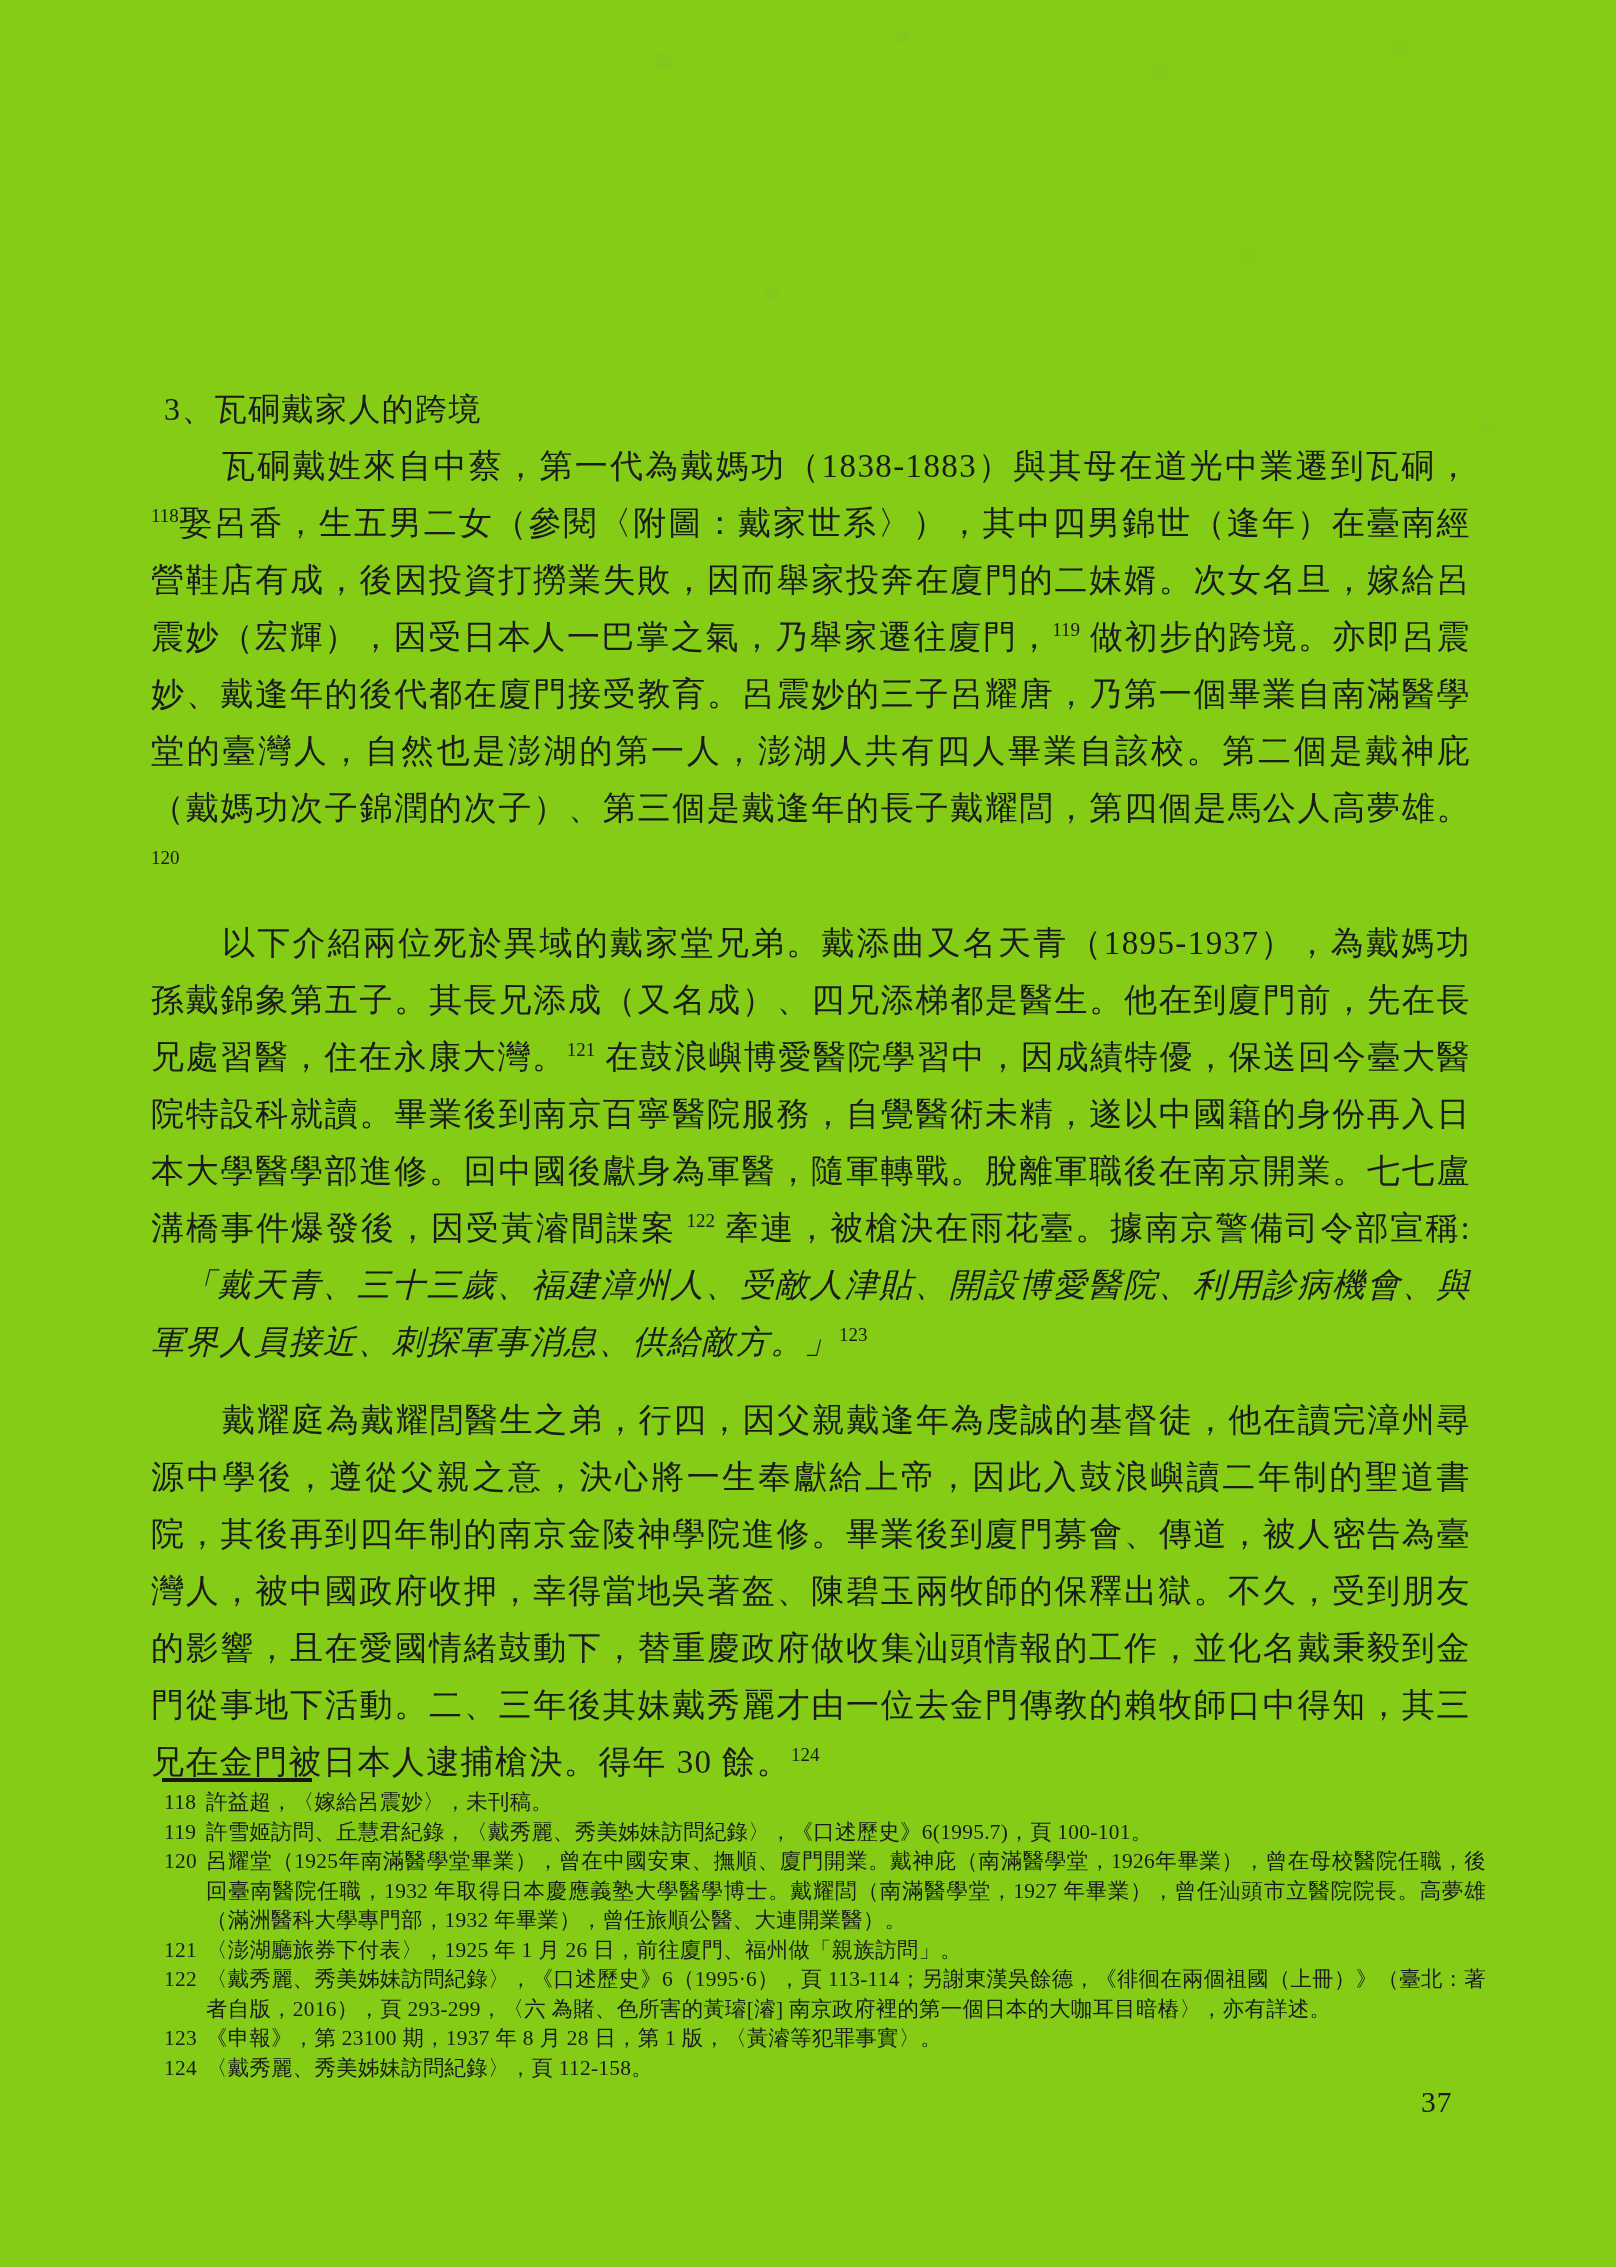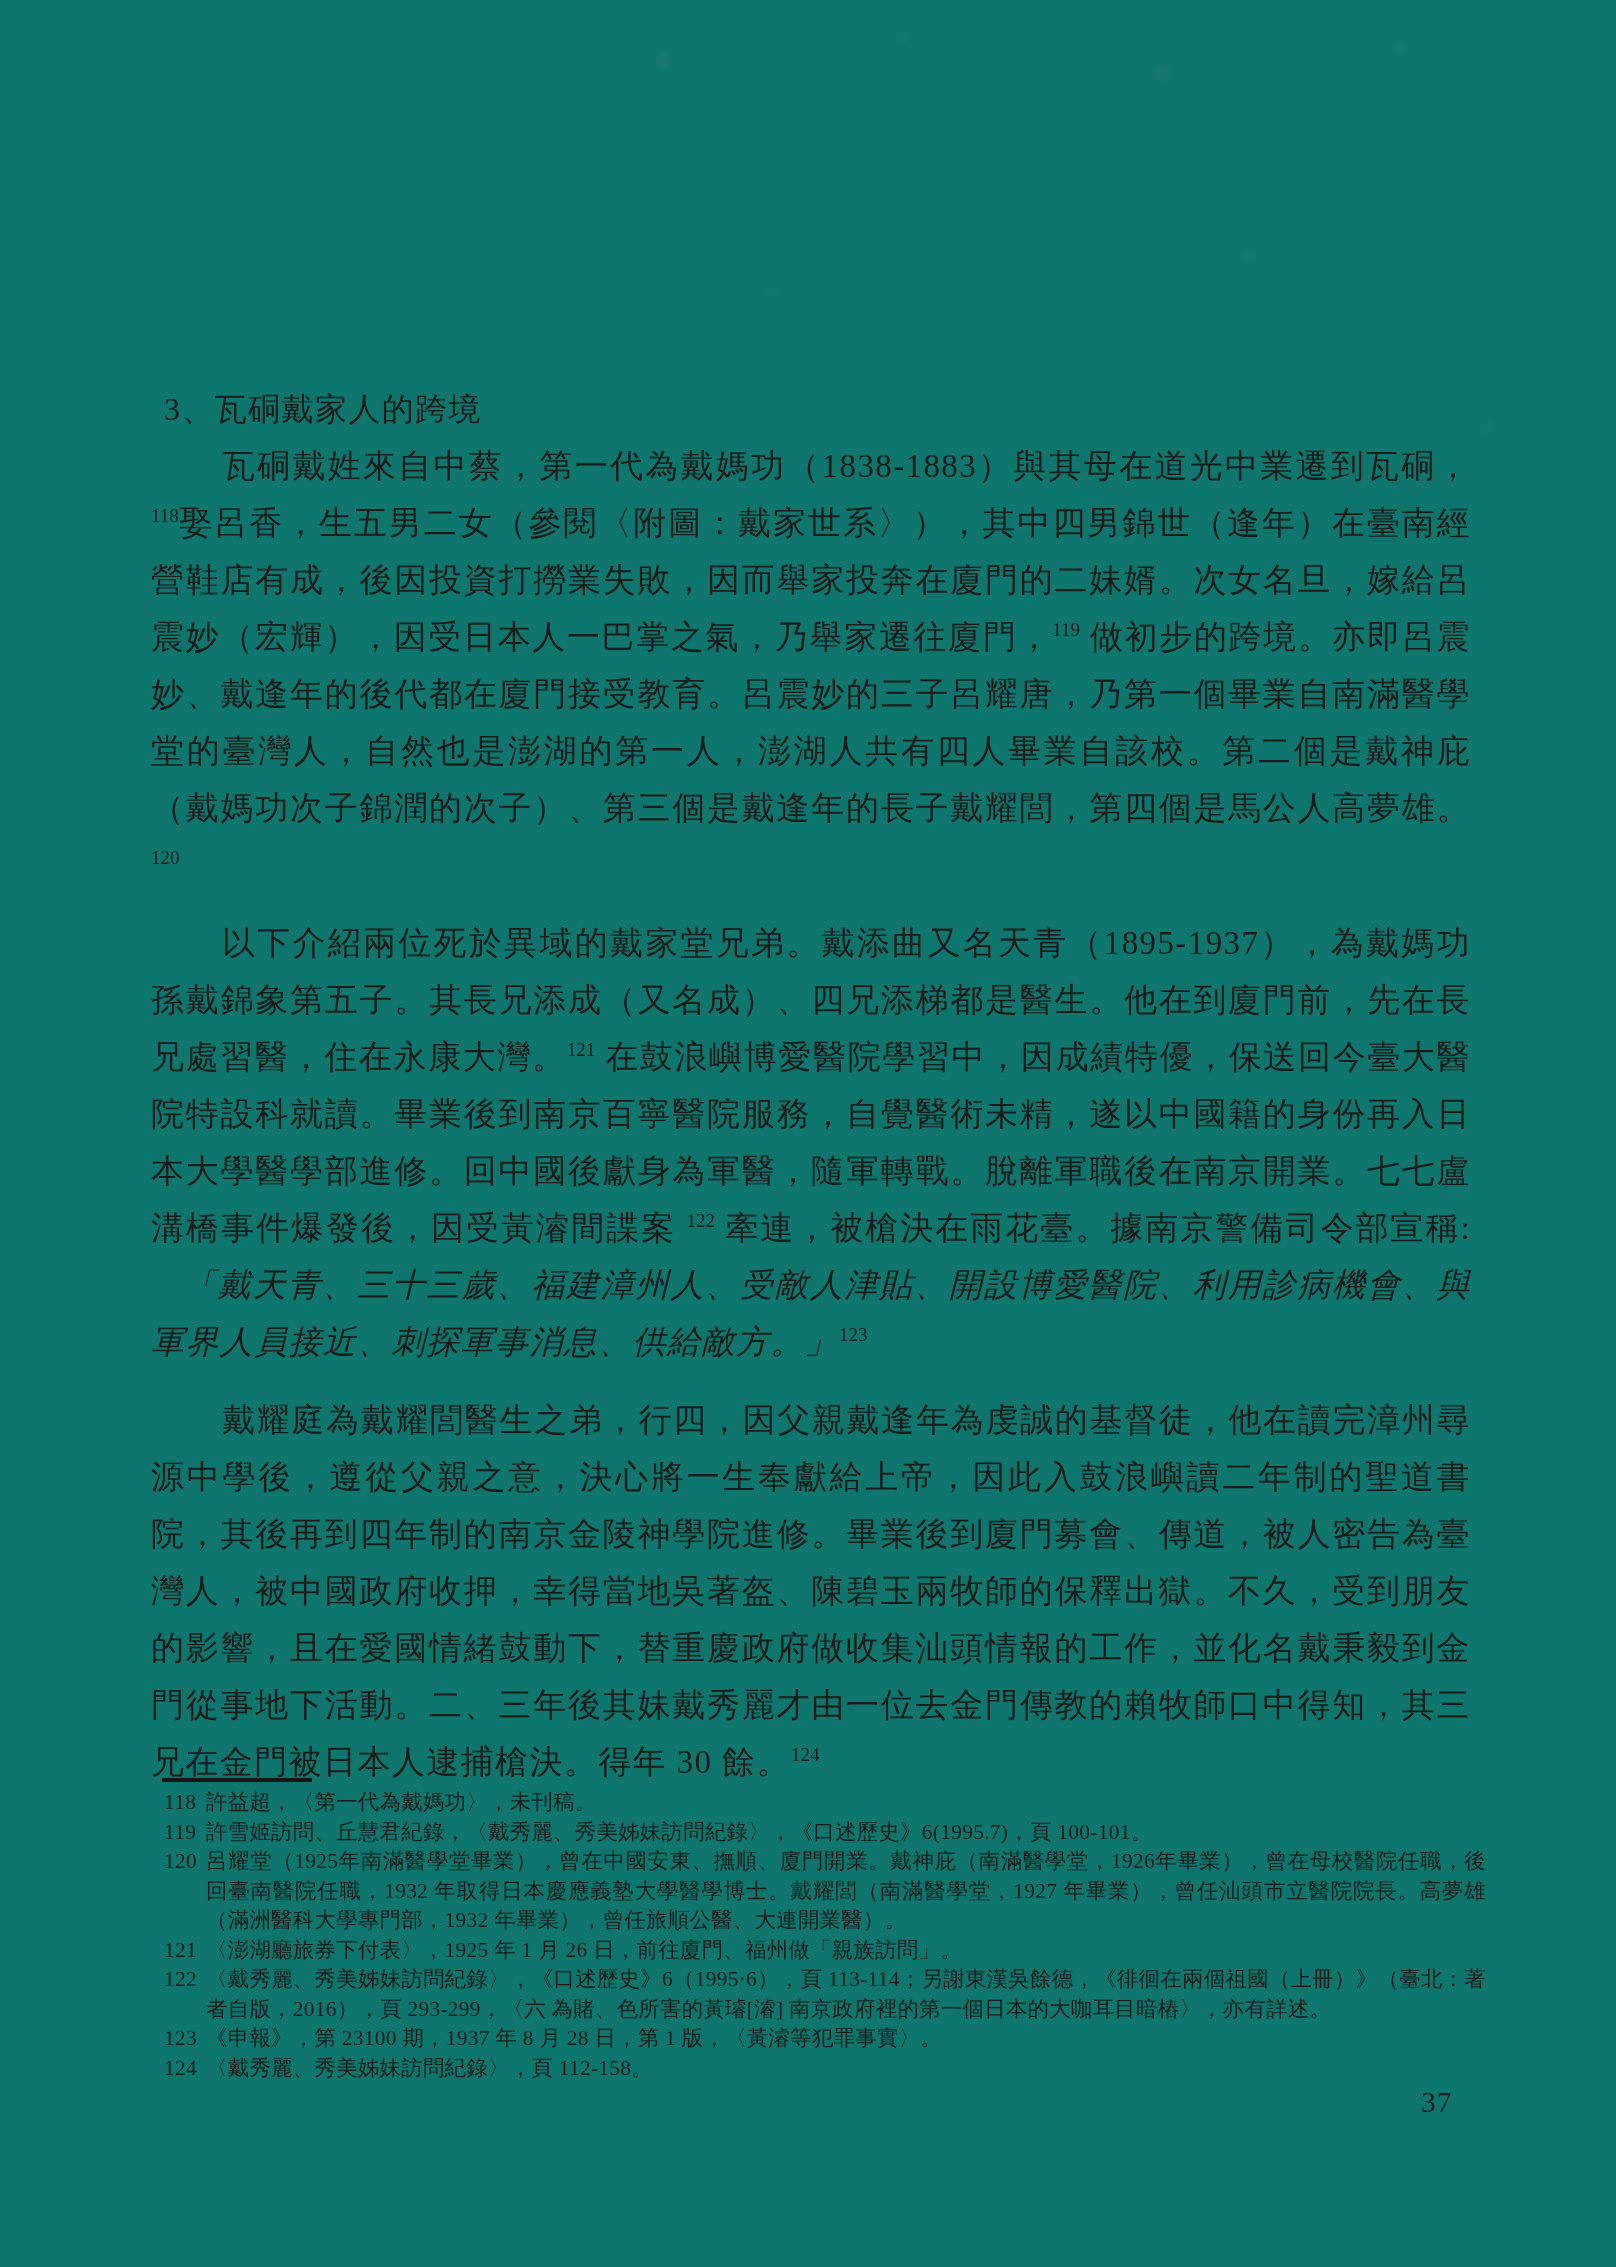--- a/index.html
+++ b/index.html
@@ -4,21 +4,21 @@
 <style>
   html, body { margin: 0; padding: 0; }
   body {
     width: 1617px; height: 2267px;
     background: #ffffff;
     font-family: "Liberation Serif", "DejaVu Serif", serif;
   }
   .sheet {
     position: relative;
     width: 1617px; height: 2267px;
-    background: #0f766e;
+    background: #84cc16;
     overflow: hidden;
     color: #1b1b1b;
   }
   
   .noise {
     position: absolute; left: 533px; top: 0; width: 1084px; height: 609px;
     background:
       radial-gradient(circle at 12% 10%, rgba(120,120,125,.07) 0 5.7px, transparent 9.5px),
       radial-gradient(circle at 34% 6%,  rgba(120,120,125,.06) 0 4.8px, transparent 8.6px),
       radial-gradient(circle at 58% 12%, rgba(120,120,125,.05) 0 6.7px, transparent 10.5px),
@@ -74,21 +74,21 @@
       <p><span>瓦硐戴姓來自中蔡，第一代為戴媽功（1838-1883）與其母在道光中業遷到瓦硐，</span><sup class="fn-ref">118</sup><span>娶呂香，生五男二女（參閱〈附圖：戴家世系〉），其中四男錦世（逢年）在臺南經營鞋店有成，後因投資打撈業失敗，因而舉家投奔在廈門的二妹婿。次女名旦，嫁給呂震妙（宏輝），因受日本人一巴掌之氣，乃舉家遷往廈門，</span><sup class="fn-ref">119</sup><span> 做初步的跨境。亦即呂震妙、戴逢年的後代都在廈門接受教育。呂震妙的三子呂耀唐，乃第一個畢業自南滿醫學堂的臺灣人，自然也是澎湖的第一人，澎湖人共有四人畢業自該校。第二個是戴神庇（戴媽功次子錦潤的次子）、第三個是戴逢年的長子戴耀閭，第四個是馬公人高夢雄。</span><sup class="fn-ref">120</sup></p>
       <p><span>以下介紹兩位死於異域的戴家堂兄弟。戴添曲又名天青（1895-1937），為戴媽功孫戴錦象第五子。其長兄添成（又名成）、四兄添梯都是醫生。他在到廈門前，先在長兄處習醫，住在永康大灣。</span><sup class="fn-ref">121</sup><span> 在鼓浪嶼博愛醫院學習中，因成績特優，保送回今臺大醫院特設科就讀。畢業後到南京百寧醫院服務，自覺醫術未精，遂以中國籍的身份再入日本大學醫學部進修。回中國後獻身為軍醫，隨軍轉戰。脫離軍職後在南京開業。七七盧溝橋事件爆發後，因受黃濬間諜案 </span><sup class="fn-ref">122</sup><span> 牽連，被槍決在雨花臺。據南京警備司令部宣稱:</span><span class="kai">「戴天青、三十三歲、福建漳州人、受敵人津貼、開設博愛醫院、利用診病機會、與軍界人員接近、刺探軍事消息、供給敵方。」</span><sup class="fn-ref">123</sup></p>
       <p><span>戴耀庭為戴耀閭醫生之弟，行四，因父親戴逢年為虔誠的基督徒，他在讀完漳州尋源中學後，遵從父親之意，決心將一生奉獻給上帝，因此入鼓浪嶼讀二年制的聖道書院，其後再到四年制的南京金陵神學院進修。畢業後到廈門募會、傳道，被人密告為臺灣人，被中國政府收押，幸得當地吳著盔、陳碧玉兩牧師的保釋出獄。不久，受到朋友的影響，且在愛國情緒鼓動下，替重慶政府做收集汕頭情報的工作，並化名戴秉毅到金門從事地下活動。二、三年後其妹戴秀麗才由一位去金門傳教的賴牧師口中得知，其三兄在金門被日本人逮捕槍決。得年 30 餘。</span><sup class="fn-ref">124</sup></p>
     </div>
 
   <div class="fn-rule"></div>
 
   <div class="footnotes">
       <div class="fn-row">
         <span class="fn-num">118</span>
-        <span class="fn-text">許益超，〈第一代為戴媽功〉，未刊稿。</span>
+        <span class="fn-text">許益超，〈嫁給呂震妙〉，未刊稿。</span>
       </div>
       <div class="fn-row">
         <span class="fn-num">119</span>
         <span class="fn-text">許雪姬訪問、丘慧君紀錄，〈戴秀麗、秀美姊妹訪問紀錄〉，《口述歷史》6(1995.7)，頁 100-101。</span>
       </div>
       <div class="fn-row">
         <span class="fn-num">120</span>
         <span class="fn-text">呂耀堂（1925年南滿醫學堂畢業），曾在中國安東、撫順、廈門開業。戴神庇（南滿醫學堂，1926年畢業），曾在母校醫院任職，後回臺南醫院任職，1932 年取得日本慶應義塾大學醫學博士。戴耀閭（南滿醫學堂，1927 年畢業），曾任汕頭市立醫院院長。高夢雄（滿洲醫科大學專門部，1932 年畢業），曾任旅順公醫、大連開業醫）。</span>
       </div>
       <div class="fn-row">

